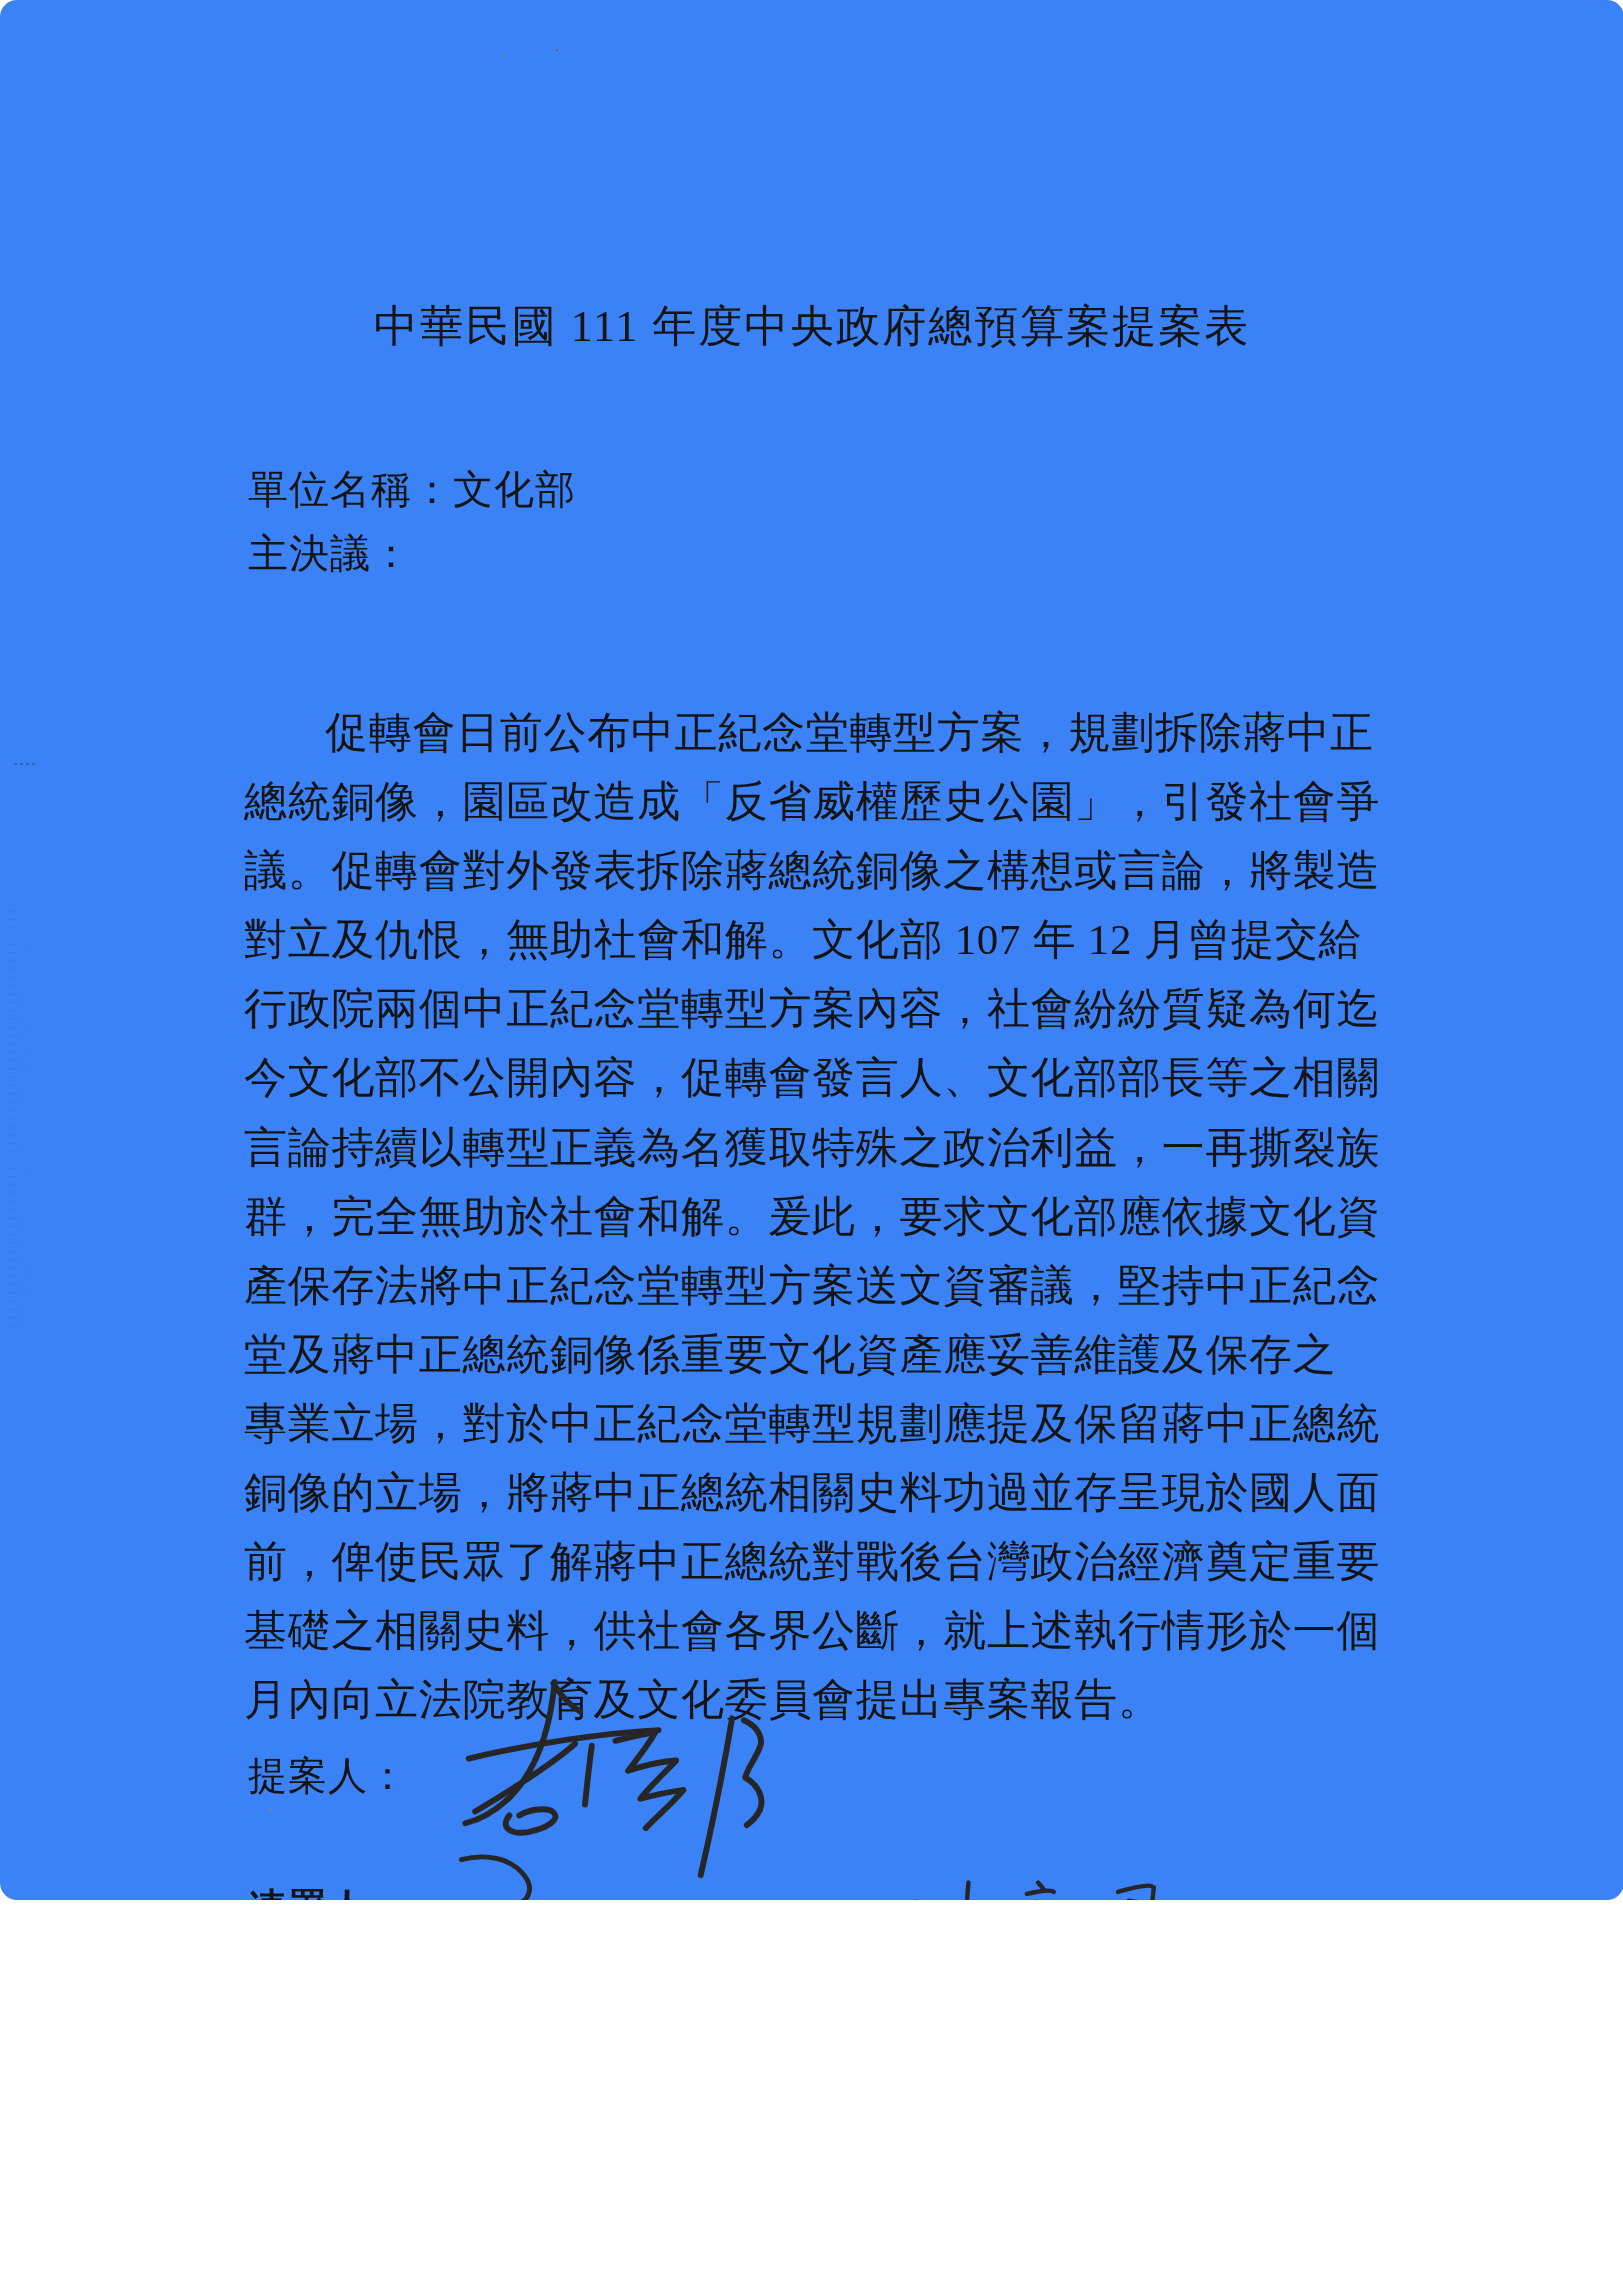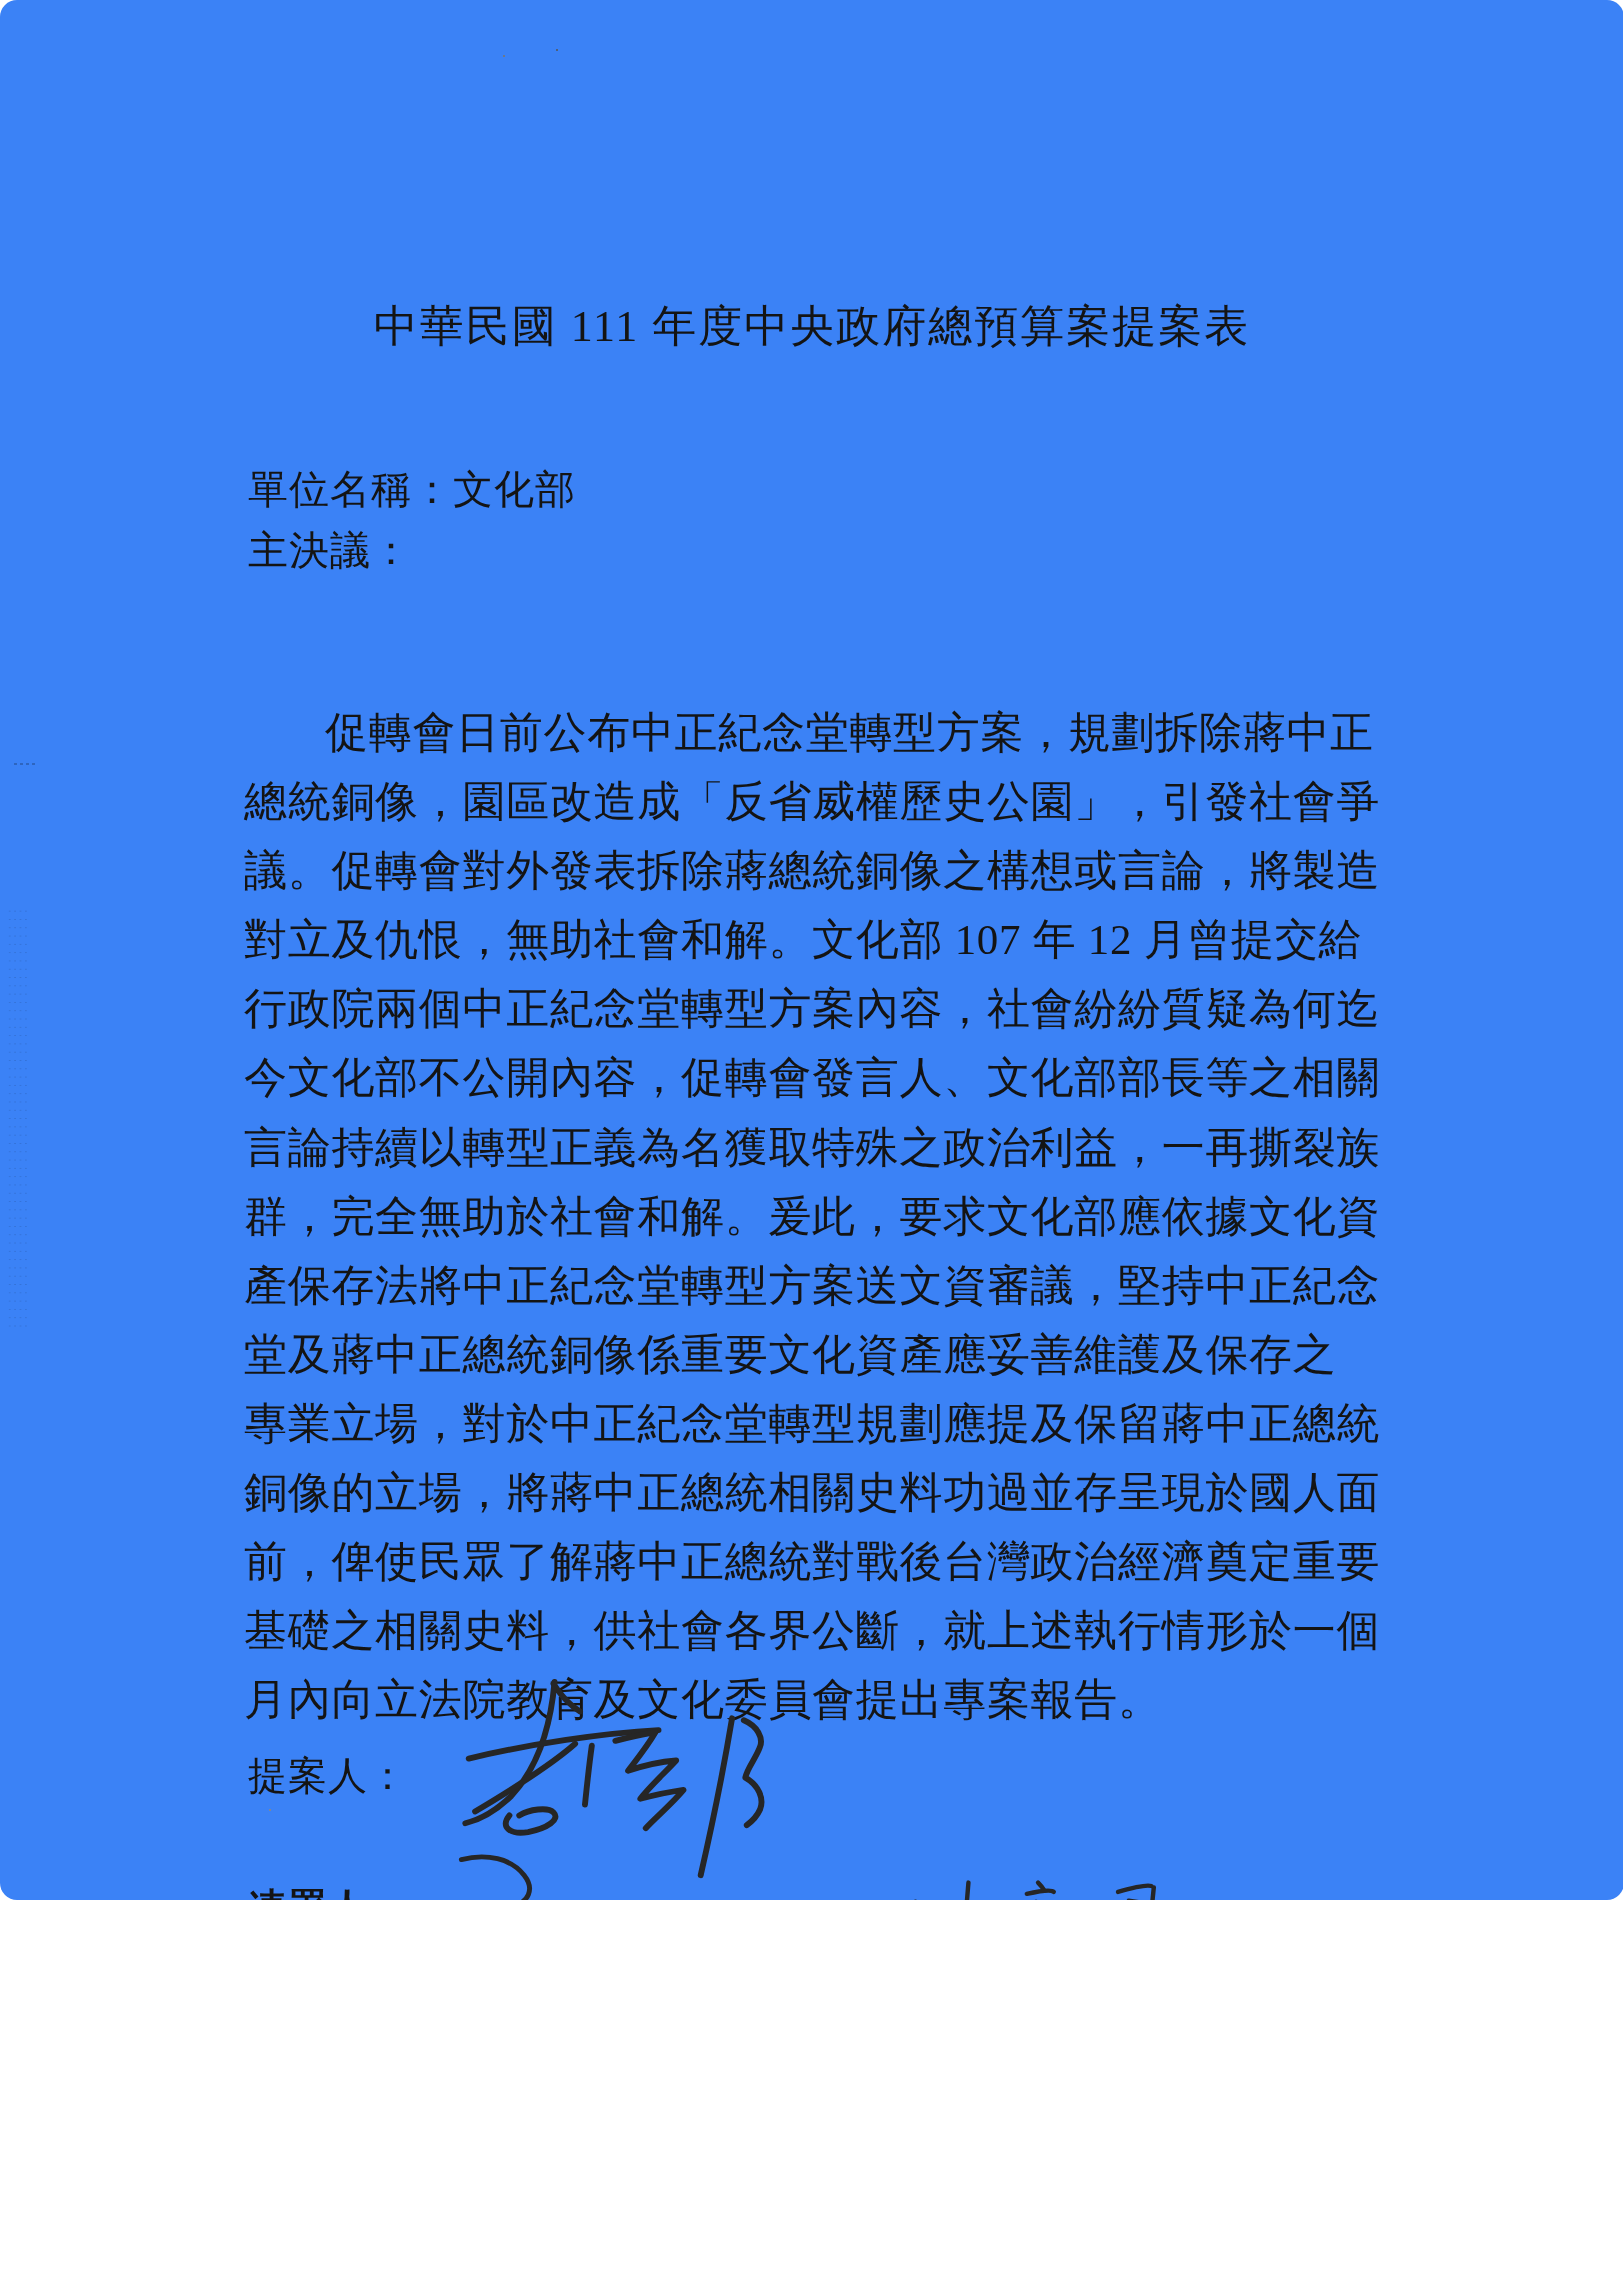--- a/index.html
+++ b/index.html
@@ -30,21 +30,21 @@
     white-space: nowrap;
   }
   .meta-line {
     left: 248px;
     font-size: 40px;
     letter-spacing: 1px;
     line-height: 1.1;
     white-space: nowrap;
   }
   #unit-line { top: 432px; margin-top: 36px; }
-  #resolution-line { top: 532px; font-family: Liberation Mono, monospace; }
+  #resolution-line { top: 532px; }
 
   .bline {
     left: 244px;
     width: 1207px;
     font-size: 43px;
     letter-spacing: 0.7px;
     line-height: 1.1;
     white-space: nowrap;
     margin-top: 47px;
   }

